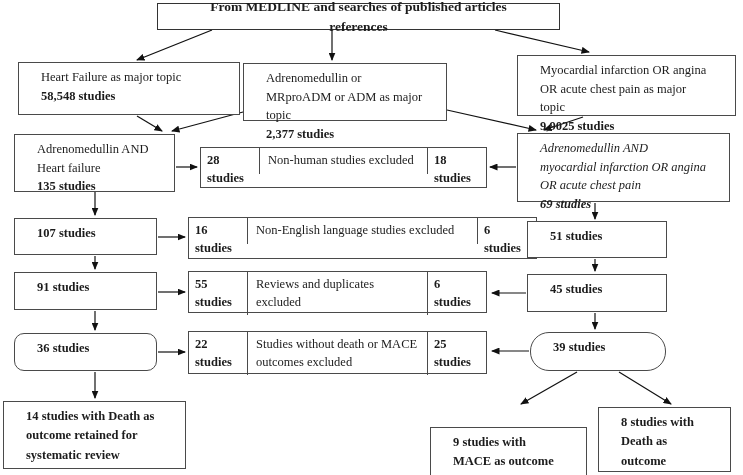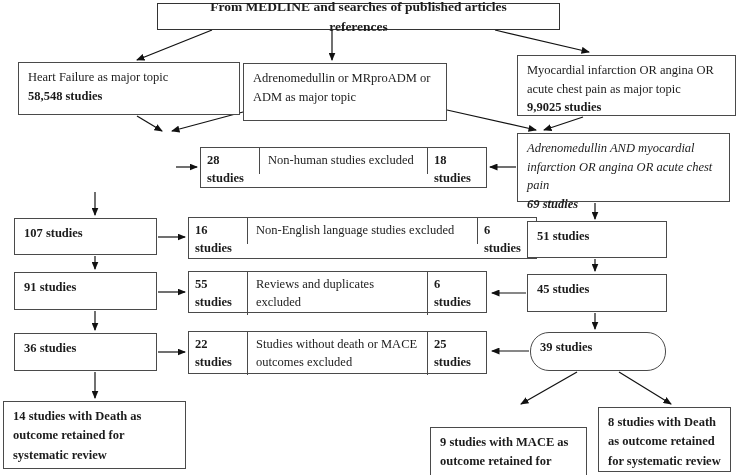--- a/index.html
+++ b/index.html
@@ -10,21 +10,21 @@
     font-family:"Liberation Serif","DejaVu Serif",serif;
     color:#1c1c1c;
     overflow:hidden;
   }
   #arrows{position:absolute;left:0;top:0;width:743px;height:475px;}
   .box{
     position:absolute;
     background:#ffffff;
     border:1.4px solid #4a4a4a;
     box-sizing:border-box;
-    padding:5px 9px;
+    padding:5px 22px;
     font-size:12.5px;
     line-height:1.48;
   }
   .count{font-weight:bold;}
   .title-box{
     display:flex;align-items:center;justify-content:center;
     text-align:center;font-weight:bold;font-size:13.5px;
     border:1.4px solid #333;
     padding:2px 22px;
   }
@@ -90,27 +90,32 @@
     <span>From MEDLINE and searches of published articles references</span>
   </div>
 
   <div class="box" style="left:18px;top:62px;width:222px;height:53px;">
     <div>Heart Failure as major topic</div>
     <div class="count">58,548 studies</div>
   </div>
 
   <div class="box" style="left:243px;top:63px;width:204px;height:58px;">
     <div>Adrenomedullin or MRproADM or ADM as major topic</div>
+    <div class="count">2,377 studies</div>
   </div>
 
   <div class="box" style="left:517px;top:55px;width:219px;height:61px;">
     <div>Myocardial infarction OR angina OR acute chest pain as major topic</div>
     <div class="count">9,9025 studies</div>
   </div>
 
+  <div class="box" style="left:14px;top:134px;width:161px;height:58px;">
+    <div>Adrenomedullin AND Heart failure</div>
+    <div class="count">135 studies</div>
+  </div>
 
   <div class="box excl" style="left:200px;top:147px;width:287px;height:41px;">
     <div class="num">28 studies</div>
     <div class="mid">Non-human studies excluded</div>
     <div class="num">18 studies</div>
   </div>
 
   <div class="box" style="left:517px;top:133px;width:213px;height:69px;font-style:italic;">
     <div>Adrenomedullin AND myocardial infarction OR angina OR acute chest pain</div>
     <div class="count">69 studies</div>
@@ -129,21 +134,21 @@
   <div class="box count" style="left:14px;top:272px;width:143px;height:38px;">91 studies</div>
 
   <div class="box excl" style="left:188px;top:271px;width:299px;height:42px;">
     <div class="num">55 studies</div>
     <div class="mid">Reviews and duplicates excluded</div>
     <div class="num">6 studies</div>
   </div>
 
   <div class="box count" style="left:527px;top:274px;width:140px;height:38px;">45 studies</div>
 
-  <div class="box count" style="left:14px;top:333px;width:143px;height:38px;">36 studies</div>
+  <div class="box count" style="left:14px;top:333px;width:143px;height:38px;border-radius:10px;">36 studies</div>
 
   <div class="box excl" style="left:188px;top:331px;width:299px;height:43px;">
     <div class="num">22 studies</div>
     <div class="mid">Studies without death or MACE outcomes excluded</div>
     <div class="num">25 studies</div>
   </div>
 
   <div class="box count" style="left:530px;top:332px;width:136px;height:39px;border-radius:19px;">39 studies</div>
 
   <div class="box outcome" style="left:3px;top:401px;width:183px;height:68px;">14 studies  with Death as outcome retained for systematic review</div>

